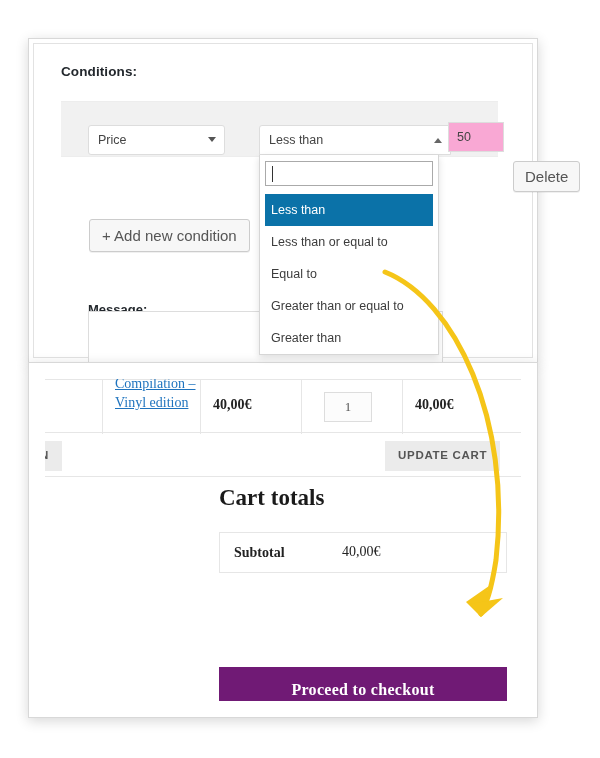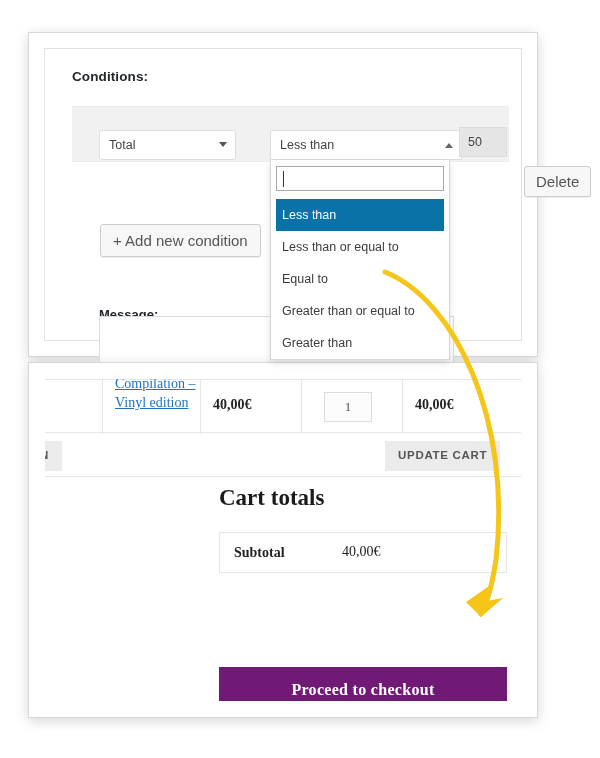--- a/index.html
+++ b/index.html
@@ -17,23 +17,23 @@
   }
 
   
   .panel {
     position: absolute;
     background: #ffffff;
     border: 1px solid #d8d8d8;
     box-shadow: 0 3px 12px rgba(0,0,0,0.16);
   }
   #panel-admin {
-    left: 28px; top: 32px;
+    left: 28px; top: 38px;
     width: 510px; height: 325px;
-    padding: 15px;
+    padding: 4px;
   }
   #panel-admin .inner {
     width: 100%; height: 100%;
     background: #ffffff;
     border: 1px solid #e2e2e2;
     position: relative;
     overflow: visible;
   }
   .cond-title {
     position: absolute;
@@ -120,23 +120,23 @@
     height: 32px; line-height: 32px;
     padding: 0 6px;
     font-size: 12.5px;
     color: #3c3c3c;
     white-space: nowrap; overflow: hidden;
   }
   .s2-opt.sel { background: #0b72a8; color: #fff; }
   .num-input {
     position: absolute;
     left: 414px; top: 78px;
-    width: 48px; height: 30px;
+    width: 56px; height: 30px;
     border: 1px solid #ddd;
-    background: #e5e5e5;
+    background: #f9a8d4;
     font-size: 12.5px; color: #444;
     padding-left: 8px; line-height: 28px;
   }
   .btn-grey {
     background: #f7f7f7;
     border: 1px solid #ccc;
     border-radius: 3px;
     font-size: 15px;
     color: #555;
     line-height: 1;
@@ -326,21 +326,21 @@
 <div id="stage">
 
   <div class="panel" id="panel-admin">
     <div class="inner">
 
       <div class="cond-title">Conditions:</div>
 
       <div class="cond-strip"></div>
 
       <div class="fld-select">
-        <span>Total</span>
+        <span>Price</span>
         <span class="caret"></span>
       </div>
 
       <div class="s2">
         <div class="s2-head">
           <span>Less than</span>
           <span class="caret-up"></span>
         </div>
         <div class="s2-drop">
           <div class="s2-search">

